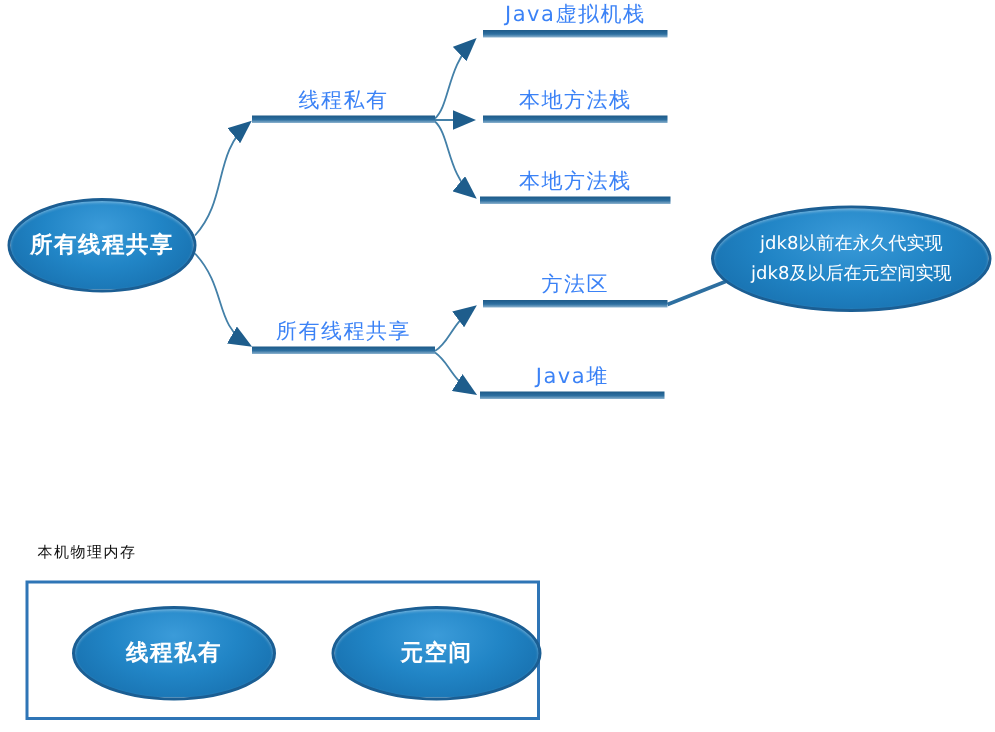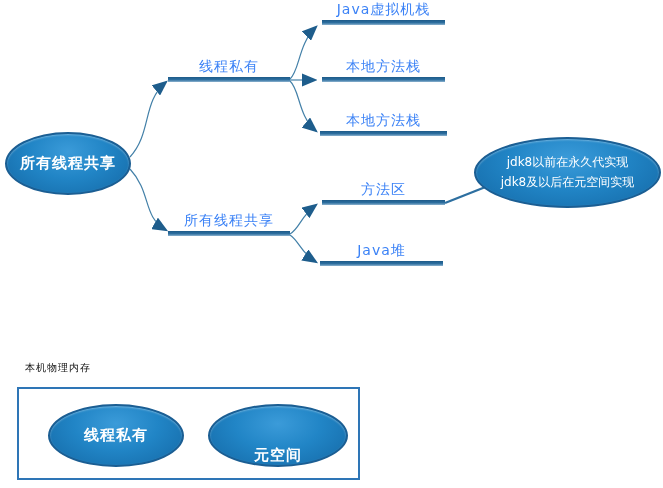--- a/index.html
+++ b/index.html
@@ -86,17 +86,17 @@
       <div>jdk8及以后在元空间实现</div>
     </div>
   </div>
 
   <div class="pm-title">本机物理内存</div>
   <div class="pm-box"></div>
 
   <div class="node small" style="left:48px;top:404px;width:136px;height:63px;">
     <span>线程私有</span>
   </div>
-  <div class="node small" style="left:208px;top:404px;width:140px;height:63px;align-items:flex-end;">
+  <div class="node small" style="left:221px;top:404px;width:140px;height:63px;">
     <span>元空间</span>
   </div>
 
 </div>
 
 </body></html>

